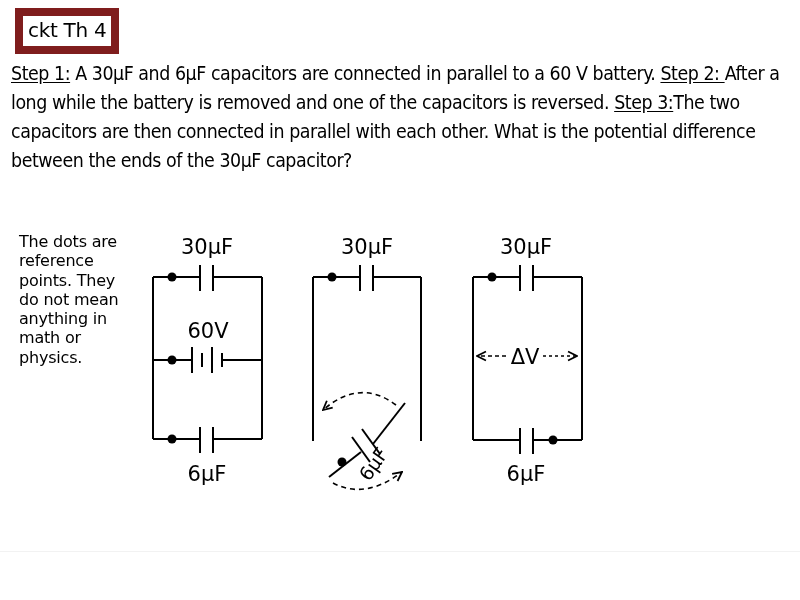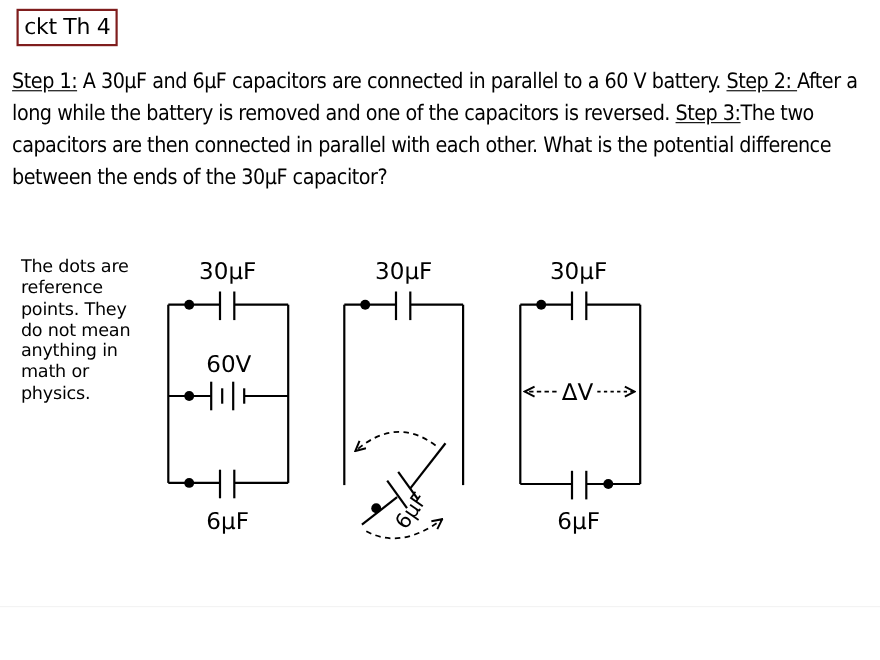--- a/index.html
+++ b/index.html
@@ -3,21 +3,21 @@
   <meta charset="utf-8">
   <style>
     html, body { margin: 0; padding: 0; }
     body {
       width: 800px; height: 600px; position: relative; overflow: hidden;
       background: #ffffff; color: #000000;
       font-family: "DejaVu Sans", sans-serif;
     }
     .title-box {
       position: absolute; left: 15px; top: 8px;
-      border: 2px solid #7f1d1d; padding: 1px 5px 3px 5px;
+      border: 8px solid #7f1d1d; padding: 1px 5px 3px 5px;
       font-size: 20px; line-height: 26px; letter-spacing: -0.3px;
     }
     .problem {
       position: absolute; left: 11px; top: 59px; width: 785px;
       font-size: 19.4px; line-height: 29px; letter-spacing: -0.45px;
       font-stretch: condensed;
     }
     .problem .step { text-decoration: underline; text-underline-offset: 2px; }
     .note {
       position: absolute; left: 19px; top: 232px; width: 100px;

